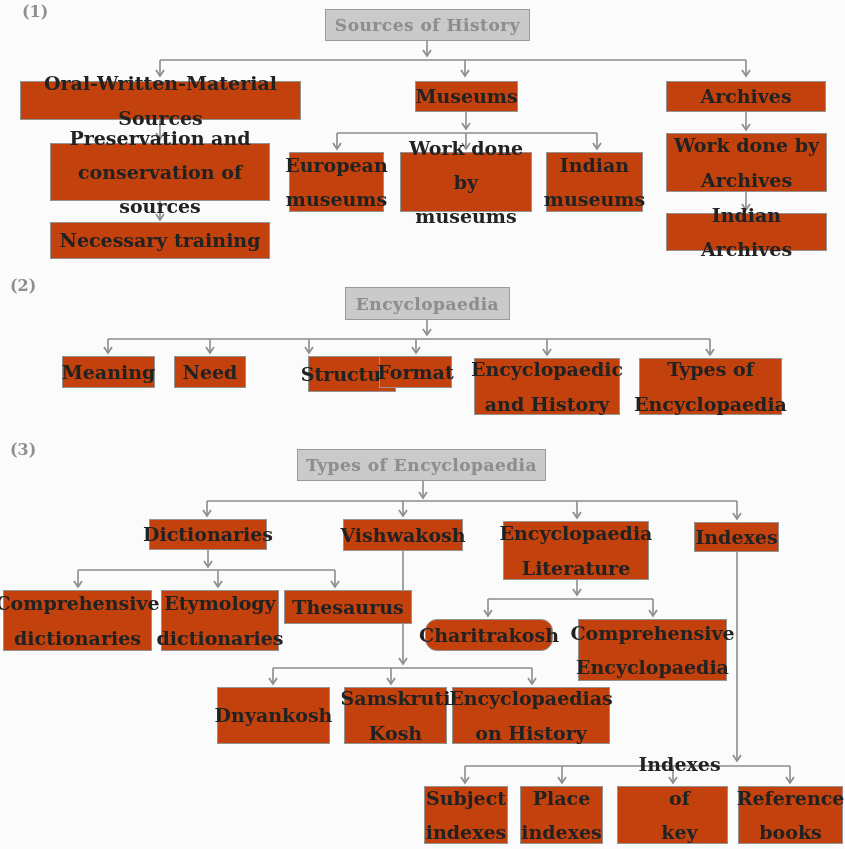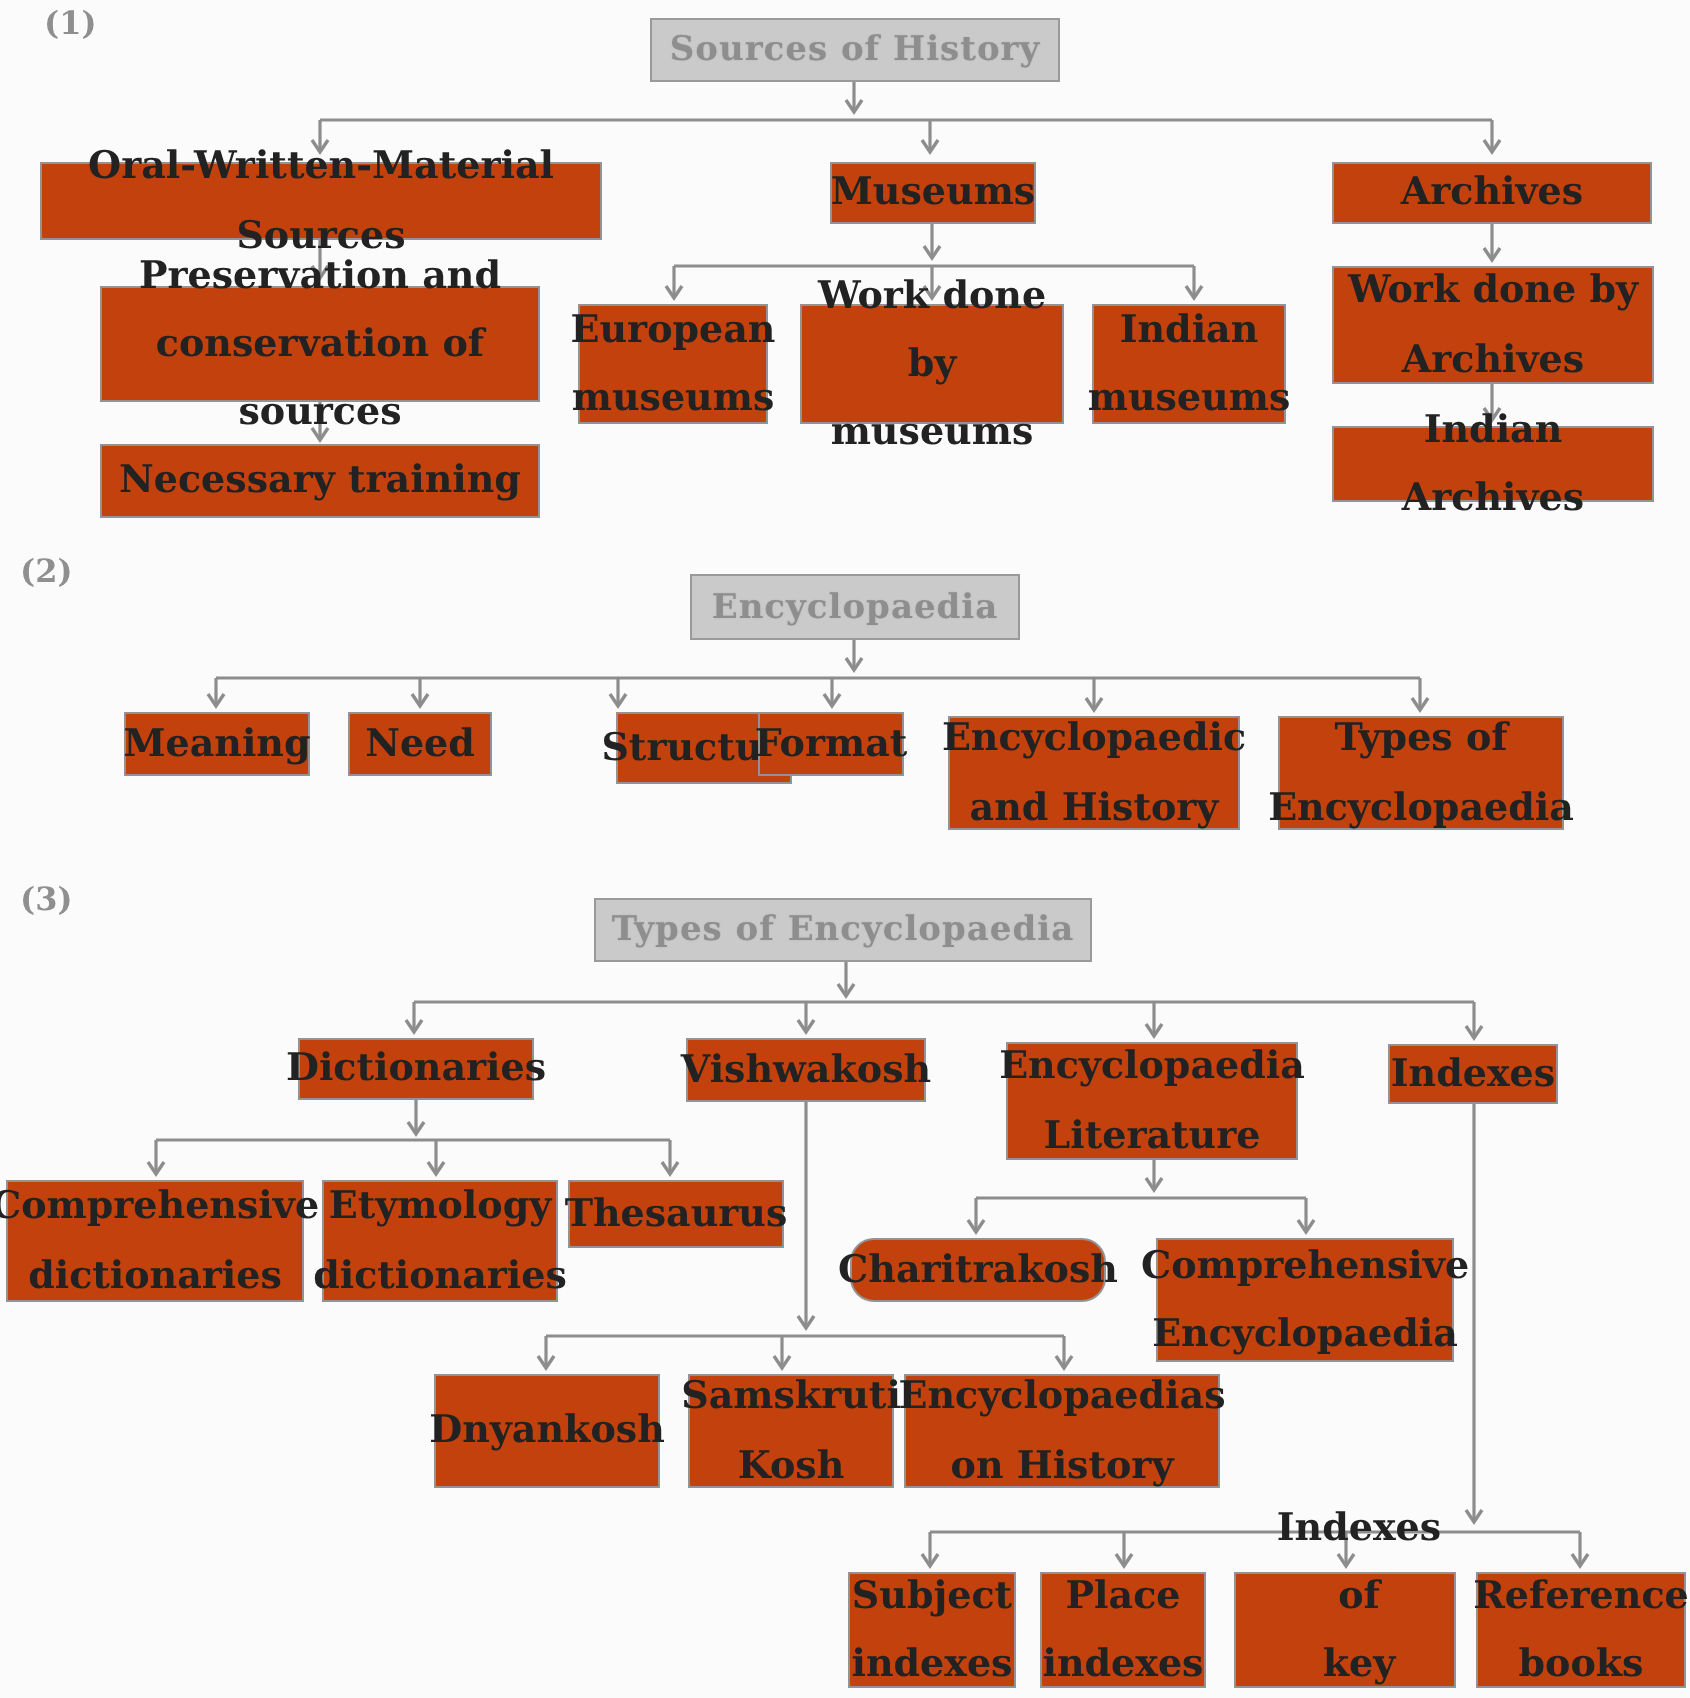--- a/index.html
+++ b/index.html
@@ -162,21 +162,21 @@
   <div class="node" style="left:149px; top:519px; width:118px; height:31px;">Dictionaries</div>
   <div class="node" style="left:343px; top:519px; width:120px; height:32px;">Vishwakosh</div>
   <div class="node" style="left:503px; top:521px; width:146px; height:59px;">Encyclopaedia
 Literature</div>
   <div class="node" style="left:694px; top:522px; width:85px;  height:30px;">Indexes</div>
 
   <div class="node" style="left:3px;   top:590px; width:149px; height:61px;">Comprehensive
 dictionaries</div>
   <div class="node" style="left:161px; top:590px; width:118px; height:61px;">Etymology
 dictionaries</div>
-  <div class="node" style="left:284px; top:590px; width:108px; height:34px;">Thesaurus</div>
+  <div class="node" style="left:284px; top:590px; width:128px; height:34px;">Thesaurus</div>
   <div class="node" style="left:425px; top:619px; width:128px; height:32px;border-radius:12px;">Charitrakosh</div>
   <div class="node" style="left:578px; top:619px; width:149px; height:62px;">Comprehensive
 Encyclopaedia</div>
 
   <div class="node" style="left:217px; top:687px; width:113px; height:57px;">Dnyankosh</div>
   <div class="node" style="left:344px; top:687px; width:103px; height:57px;">Samskruti
 Kosh</div>
   <div class="node" style="left:452px; top:687px; width:158px; height:57px;">Encyclopaedias
 on History</div>
 

